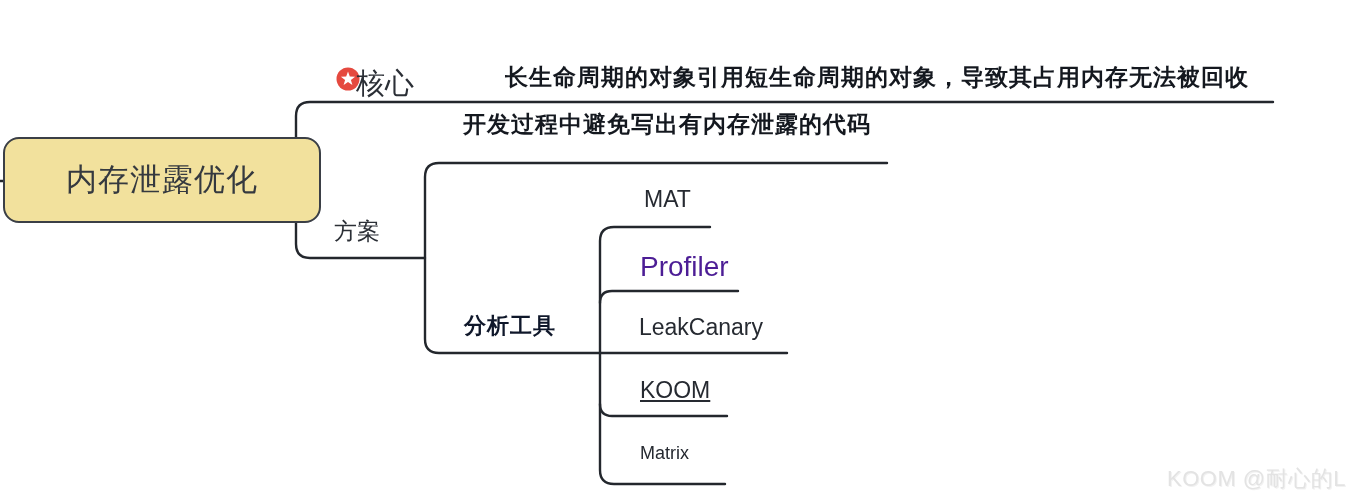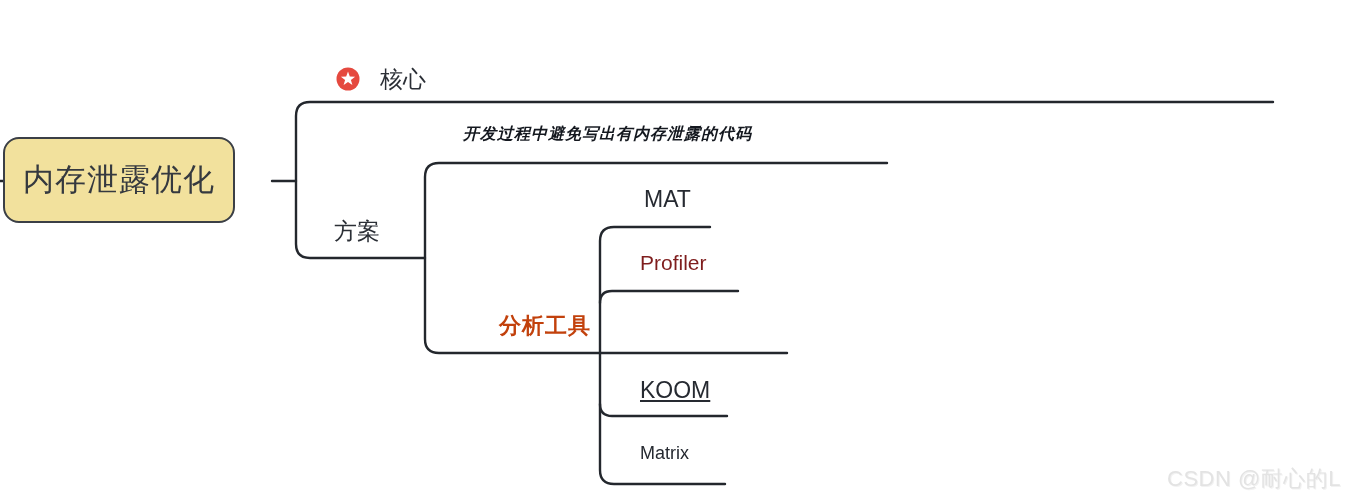--- a/index.html
+++ b/index.html
@@ -4,34 +4,34 @@
 <style>
   html,body{margin:0;padding:0;}
   body{
     width:1364px;height:504px;position:relative;overflow:hidden;
     background:#ffffff;
     font-family:"Liberation Sans","DejaVu Sans",sans-serif;
   }
   .stage{position:absolute;inset:0;width:1364px;height:504px;}
   svg.lines{position:absolute;left:0;top:0;width:1364px;height:504px;}
   .root-node{
-    position:absolute;left:3px;top:137px;width:232px;height:86px;
+    position:absolute;left:3px;top:137px;width:318px;height:86px;
     background:#f2e19d;border:2.5px solid #3b3f46;border-radius:16px;
     display:flex;align-items:center;justify-content:center;
     font-size:31px;color:#35393f;letter-spacing:1px;box-sizing:border-box;
     cursor:default;
   }
   .label{position:absolute;white-space:nowrap;color:#2b2f36;line-height:1.2;}
-  .lab-core{left:380px;top:66px;font-size:23px;}
+  .lab-core{left:356px;top:66px;font-size:29px;}
   .lab-core-text{left:505px;top:64px;font-size:23px;font-weight:bold;letter-spacing:1px;color:#14181f;}
-  .lab-dev{left:463px;top:124px;font-size:16px;font-weight:bold;letter-spacing:1px;color:#14181f;font-style:italic;}
+  .lab-dev{left:463px;top:111px;font-size:23px;font-weight:bold;letter-spacing:1px;color:#14181f;}
   .lab-plan{left:334px;top:218px;font-size:23px;text-align:right;}
-  .lab-tools{left:464px;top:313px;font-size:22px;font-weight:bold;letter-spacing:1px;color:#c2410c;margin-left:35px;}
+  .lab-tools{left:464px;top:313px;font-size:22px;font-weight:bold;letter-spacing:1px;color:#0f172a;}
   .lab-mat{left:644px;top:186px;font-size:23px;color:#262a31;}
-  .lab-profiler{left:640px;top:250px;font-size:21px;color:#7f1d1d;}
+  .lab-profiler{left:640px;top:250px;font-size:28px;color:#4c1d95;}
   .lab-leakcanary{left:639px;top:314px;font-size:23px;color:#262a31;}
   .lab-koom{left:640px;top:377px;font-size:23px;color:#262a31;text-decoration:underline;}
   .lab-matrix{left:640px;top:443px;font-size:18px;color:#262a31;}
   .marker-star{position:absolute;left:336px;top:67px;width:24px;height:24px;cursor:pointer;}
   .watermark{
     position:absolute;left:1167px;top:464px;font-size:22px;color:#e3e3e3;
     white-space:nowrap;letter-spacing:0.5px;
     text-shadow:1px 1px 0 #f2f2f2;
   }
 </style>
@@ -56,31 +56,33 @@
 
   <span class="marker-star">
     <svg viewBox="0 0 24 24" width="24" height="24">
       <circle cx="12" cy="12" r="11.5" fill="#e5493f"></circle>
       <path fill="#ffffff" d="M12,4.5 L13.8,9.6 L19.1,9.7 L14.9,12.9 L16.4,18.1 L12,15 L7.6,18.1 L9.1,12.9 L4.9,9.7 L10.2,9.6 Z"></path>
     </svg>
   </span>
 
   <div class="label lab-core">核心</div>
 
+  <div class="label lab-core-text">长生命周期的对象引用短生命周期的对象，导致其占用内存无法被回收</div>
 
   <div class="label lab-plan">方案</div>
 
   <div class="label lab-dev">开发过程中避免写出有内存泄露的代码</div>
 
   <div class="label lab-tools">分析工具</div>
 
   <div class="label lab-mat">MAT</div>
 
   <div class="label lab-profiler">Profiler</div>
 
+  <div class="label lab-leakcanary">LeakCanary</div>
 
   <div class="label lab-koom">KOOM</div>
 
   <div class="label lab-matrix">Matrix</div>
 
-  <div class="watermark">CSDN @耐心的L</div>
+  <div class="watermark">KOOM @耐心的L</div>
 
 </div>
 
 </body></html>

